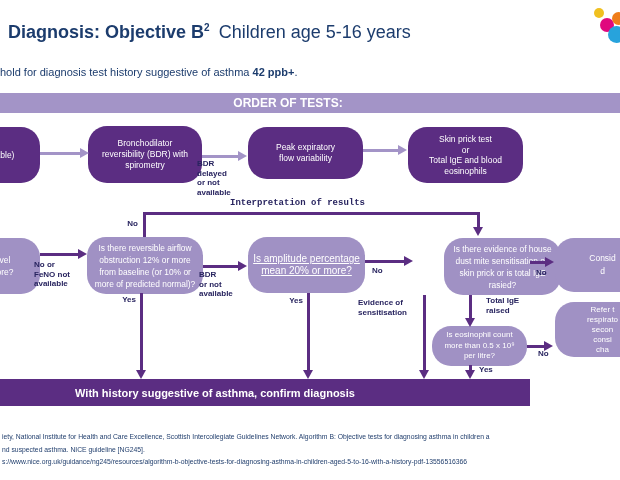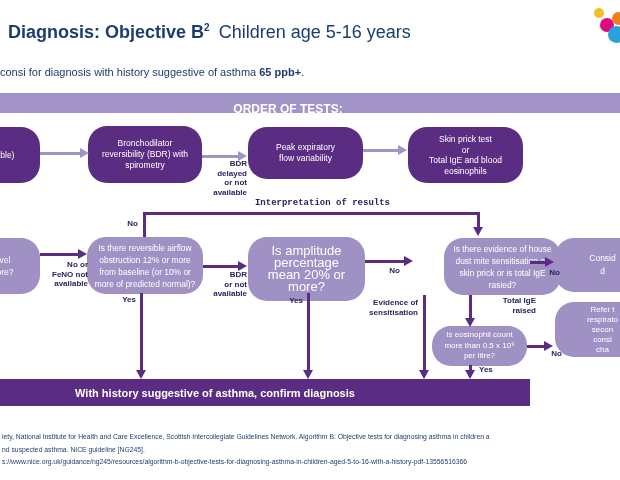--- a/index.html
+++ b/index.html
@@ -16,44 +16,44 @@
   .vl{position:absolute;width:3px;}
   .cl{background:var(--banner-purple);}
   .cd{background:var(--dark-purple);}
   .ar{position:absolute;width:0;height:0;border-top:5px solid transparent;border-bottom:5px solid transparent;}
   .ar.l{border-left:9px solid var(--banner-purple);}
   .ar.d{border-left:9px solid var(--dark-purple);}
   .ad{position:absolute;width:0;height:0;border-left:5px solid transparent;border-right:5px solid transparent;
       border-top:9px solid var(--dark-purple);}
   
   .lbl{position:absolute;color:var(--label-navy);font-weight:bold;font-size:8px;line-height:9.5px;
-       text-align:right;white-space:pre-line;}
+       text-align:left;white-space:pre-line;}
   .banner{position:absolute;color:#fff;font-weight:bold;display:flex;align-items:center;justify-content:center;}
   .footer-line{position:absolute;left:2px;color:var(--footer-navy);font-size:6.8px;white-space:nowrap;}
   .dot{position:absolute;border-radius:50%;}
 </style>
 </head>
 <body>
 
 <div class="abs" style="left:8px;top:22px;color:var(--title-navy);font-size:18px;font-weight:bold;white-space:nowrap;">
   <span>Diagnosis: Objective B</span><sup style="font-size:10px;">2</sup>
   <span style="font-size:18px;font-weight:normal;margin-left:4px;">Children age 5-16 years</span>
 </div>
 
 <div class="abs" style="left:0px;top:66px;color:var(--title-navy);font-size:11px;white-space:nowrap;">
-  <span>consi for diagnosis with history suggestive of asthma </span><b>65 ppb+</b><span>.</span>
+  <span>hold for diagnosis test history suggestive of asthma </span><b>42 ppb+</b><span>.</span>
 </div>
 
 <div class="dot" style="left:594px;top:8px;width:10px;height:10px;background:var(--logo-yellow);"></div>
 <div class="dot" style="left:600px;top:18px;width:14px;height:14px;background:var(--logo-magenta);"></div>
 <div class="dot" style="left:612px;top:12px;width:13px;height:13px;background:var(--logo-orange);"></div>
 <div class="dot" style="left:608px;top:26px;width:17px;height:17px;background:var(--logo-blue);"></div>
 
 <div class="banner" style="left:0;top:93px;width:620px;height:20px;background:var(--banner-purple);">
-  <div class="banner" style="left:0;top:0;width:576px;height:20px;font-size:12px;margin-top:6px;">ORDER OF TESTS:</div>
+  <div class="banner" style="left:0;top:0;width:576px;height:20px;font-size:12px;">ORDER OF TESTS:</div>
 </div>
 
 <div class="box dark" style="left:-30px;top:127px;width:70px;height:56px;font-size:8.5px;">able)</div>
 <div class="box dark" style="left:88px;top:126px;width:114px;height:57px;font-size:8.5px;line-height:11px;">Bronchodilator
 reversibility (BDR) with
 spirometry</div>
 <div class="box dark" style="left:248px;top:127px;width:115px;height:52px;font-size:8.5px;line-height:11px;">Peak expiratory
 flow variability</div>
 <div class="box dark" style="left:408px;top:127px;width:115px;height:56px;font-size:8.5px;line-height:10.5px;">Skin prick test
 or
@@ -77,21 +77,21 @@
 <div class="vl cd" style="left:477px;top:212px;height:17px;"></div>
 <div class="ad" style="left:473px;top:227px;"></div>
 <div class="lbl" style="left:114px;top:219px;width:24px;text-align:right;">No</div>
 
 <div class="box light" style="left:-30px;top:238px;width:70px;height:56px;font-size:8.5px;line-height:12px;">vel
 ore?</div>
 <div class="box light" style="left:87px;top:237px;width:116px;height:57px;font-size:8.4px;line-height:12px;">Is there reversible airflow
 obstruction 12% or more
 from baseline (or 10% or
 more of predicted normal)?</div>
-<div class="box light" style="left:248px;top:237px;width:117px;height:64px;font-size:13px;line-height:12px;">Is amplitude percentage
+<div class="box light" style="left:248px;top:237px;width:117px;height:56px;font-size:10px;line-height:12px;text-decoration:underline;">Is amplitude percentage
 mean 20% or more?</div>
 <div class="box light" style="left:413px;top:238px;width:117px;height:57px;font-size:8.4px;line-height:12px;margin-left:31px;">Is there evidence of house
 dust mite sensitisation on
 skin prick or is total IgE
 rasied?</div>
 <div class="box light" style="left:432px;top:326px;width:95px;height:40px;font-size:8px;line-height:10.5px;">Is eosinophil count
 more than 0.5 x 10⁹
 per litre?</div>
 <div class="box light" style="left:555px;top:238px;width:95px;height:54px;font-size:8.5px;line-height:13px;">Consid
 d</div>

